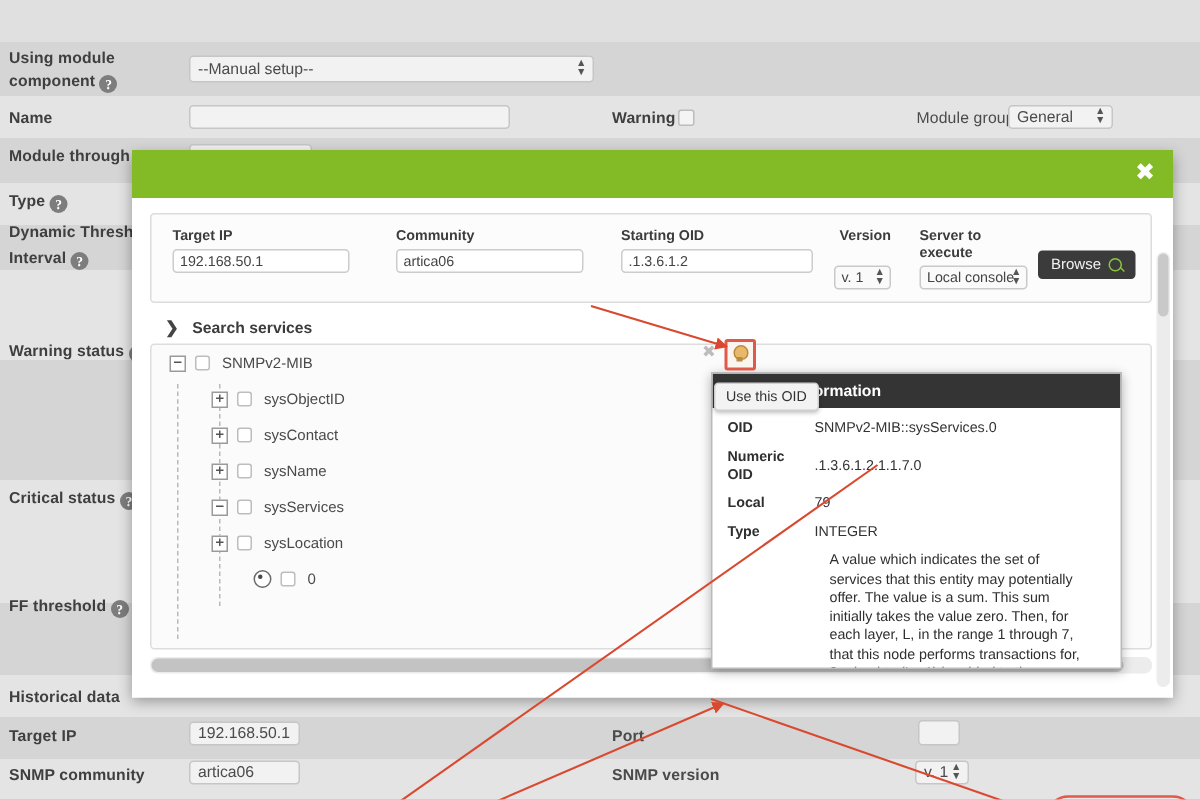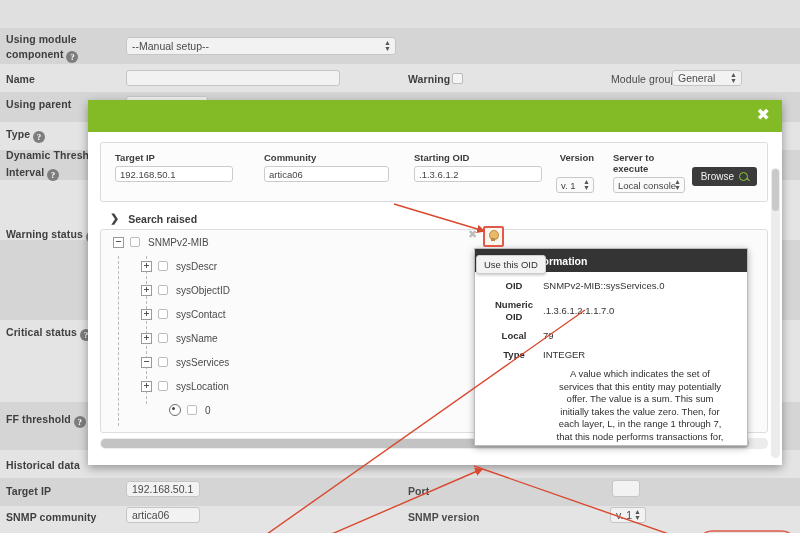--- a/index.html
+++ b/index.html
@@ -382,21 +382,20 @@
   .oid-head .x {
     font-size: 12px;
     font-weight: bold;
     font-family: "DejaVu Sans", sans-serif;
     cursor: pointer;
   }
   .oid-table {
     padding: 8px 10px 0 10px;
     font-size: 9.5px;
     color: #2f2f2f;
-    text-align: center;
   }
   .oid-row {
     display: flex;
     margin-bottom: 7px;
     line-height: 12px;
   }
   .oid-key {
     width: 58px;
     font-weight: bold;
     flex: 0 0 auto;
@@ -512,32 +511,32 @@
     <div class="row-band band-dark" style="top:374px;height:48px;"></div>
     <div class="row-band band-light" style="top:422px;height:28px;"></div>
     <div class="row-band band-dark" style="top:450px;height:28px;"></div>
     <div class="row-band band-light" style="top:478px;height:28px;"></div>
     <div class="row-band band-dark" style="top:506px;height:27px;"></div>
 
     <div class="flabel" style="left:6px;top:5px;"><span>Using module</span></div>
     <div class="flabel" style="left:6px;top:20px;"><span>component</span><span class="helpicon">?</span></div>
 
     <div class="flabel" style="left:6px;top:45px;">Name</div>
-    <div class="flabel" style="left:6px;top:70px;">Using parent</div>
+    <div class="flabel" style="left:6px;top:70px;">Module through</div>
 
     <div class="flabel" style="left:6px;top:100px;"><span>Type</span><span class="helpicon">?</span></div>
 
     <div class="flabel" style="left:6px;top:121px;">Dynamic Threshol</div>
     <div class="flabel" style="left:6px;top:138px;"><span>Interval</span><span class="helpicon">?</span></div>
 
     <div class="flabel" style="left:6px;top:200px;"><span>Warning status</span><span class="helpicon">?</span></div>
 
     <div class="flabel" style="left:6px;top:298px;"><span>Critical status</span><span class="helpicon">?</span></div>
 
-    <div class="flabel" style="left:6px;top:385px;"><span>FF threshold</span><span class="helpicon">?</span></div>
+    <div class="flabel" style="left:6px;top:370px;"><span>FF threshold</span><span class="helpicon">?</span></div>
 
     <div class="flabel" style="left:6px;top:431px;">Historical data</div>
     <div class="flabel" style="left:6px;top:457px;">Target IP</div>
     <div class="flabel" style="left:6px;top:483px;">SNMP community</div>
     <div class="flabel" style="left:6px;top:513px;">SNMP OID</div>
 
     <div class="fselect" style="left:126px;top:9px;width:270px;height:18px;">
       <span>--Manual setup--</span>
       <span class="arrows">▲<br>▼</span>
     </div>
@@ -619,38 +618,33 @@
         </div>
 
         <div class="browse-btn">
           <span>Browse</span>
           <span class="mg"></span>
         </div>
       </div>
 
       <div class="search-options">
         <span class="chev">❯</span>
-        <span>Search raised</span>
+        <span>Search services</span>
       </div>
 
       <div class="tree-box">
         <div class="tree-vline" style="left:17px;top:26px;height:170px;"></div>
         <div class="tree-vline" style="left:45px;top:26px;height:148px;"></div>
 
         <div class="tree-node" style="padding-left:12px;">
           <span class="expander"></span>
           <span class="tcheck"></span>
           <span class="tlabel">SNMPv2-MIB</span>
         </div>
 
-        <div class="tree-node" style="padding-left:40px;">
-          <span class="expander plus"></span>
-          <span class="tcheck"></span>
-          <span class="tlabel">sysDescr</span>
-        </div>
 
         <div class="tree-node" style="padding-left:40px;">
           <span class="expander plus"></span>
           <span class="tcheck"></span>
           <span class="tlabel">sysObjectID</span>
         </div>
 
         <div class="tree-node" style="padding-left:40px;">
           <span class="expander plus"></span>
           <span class="tcheck"></span>

